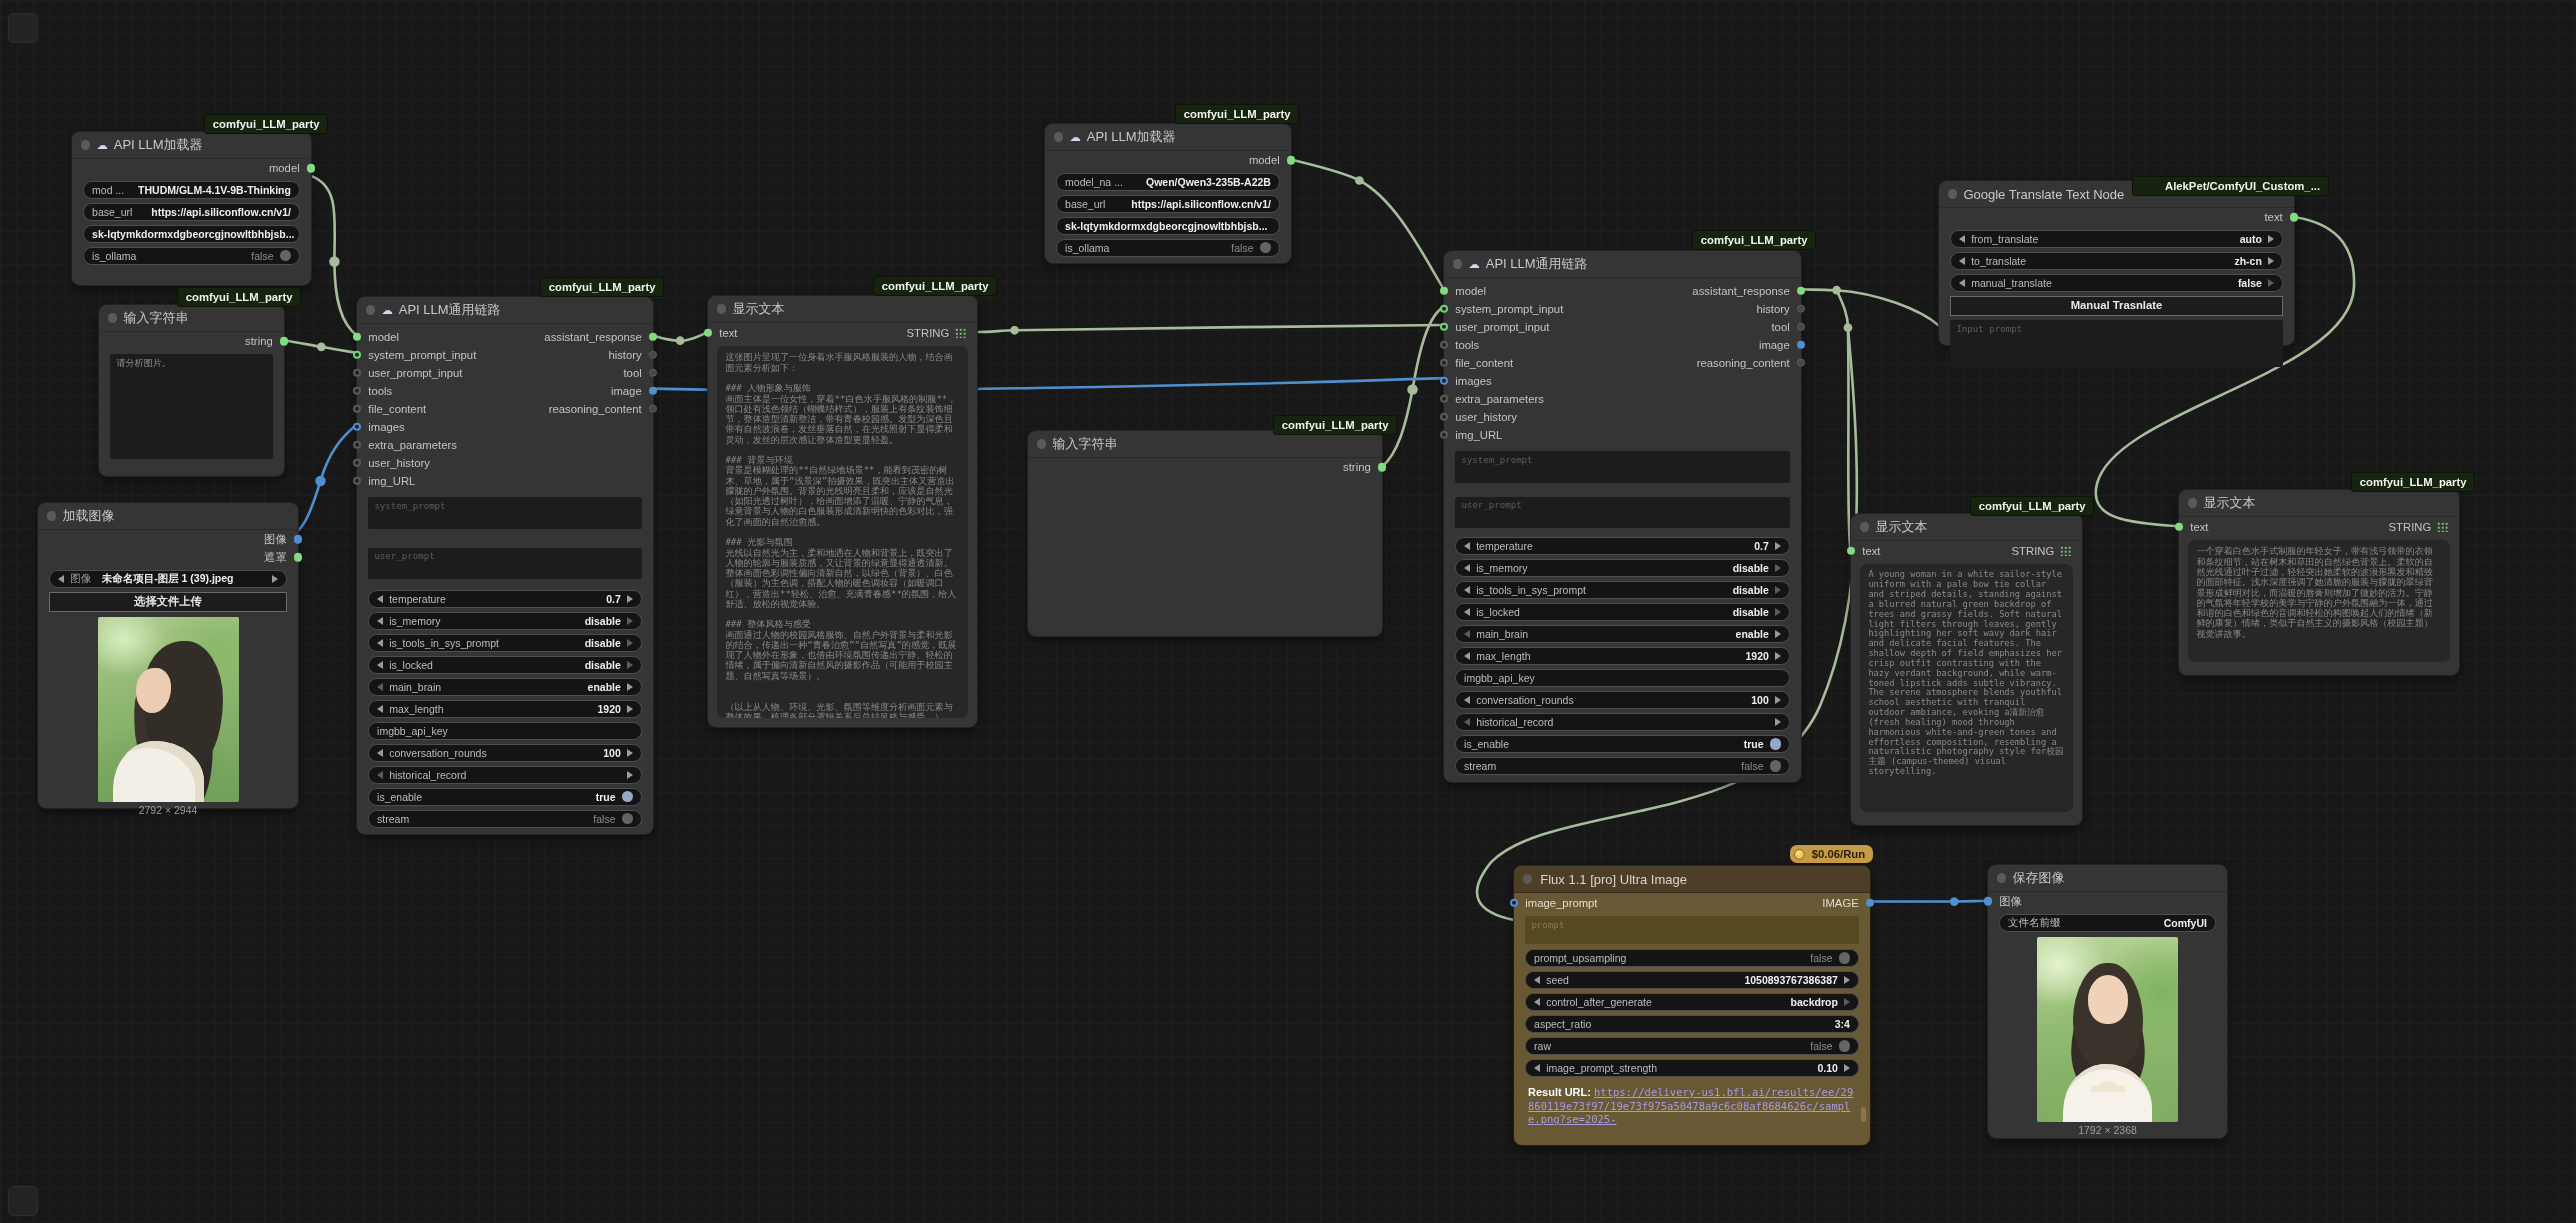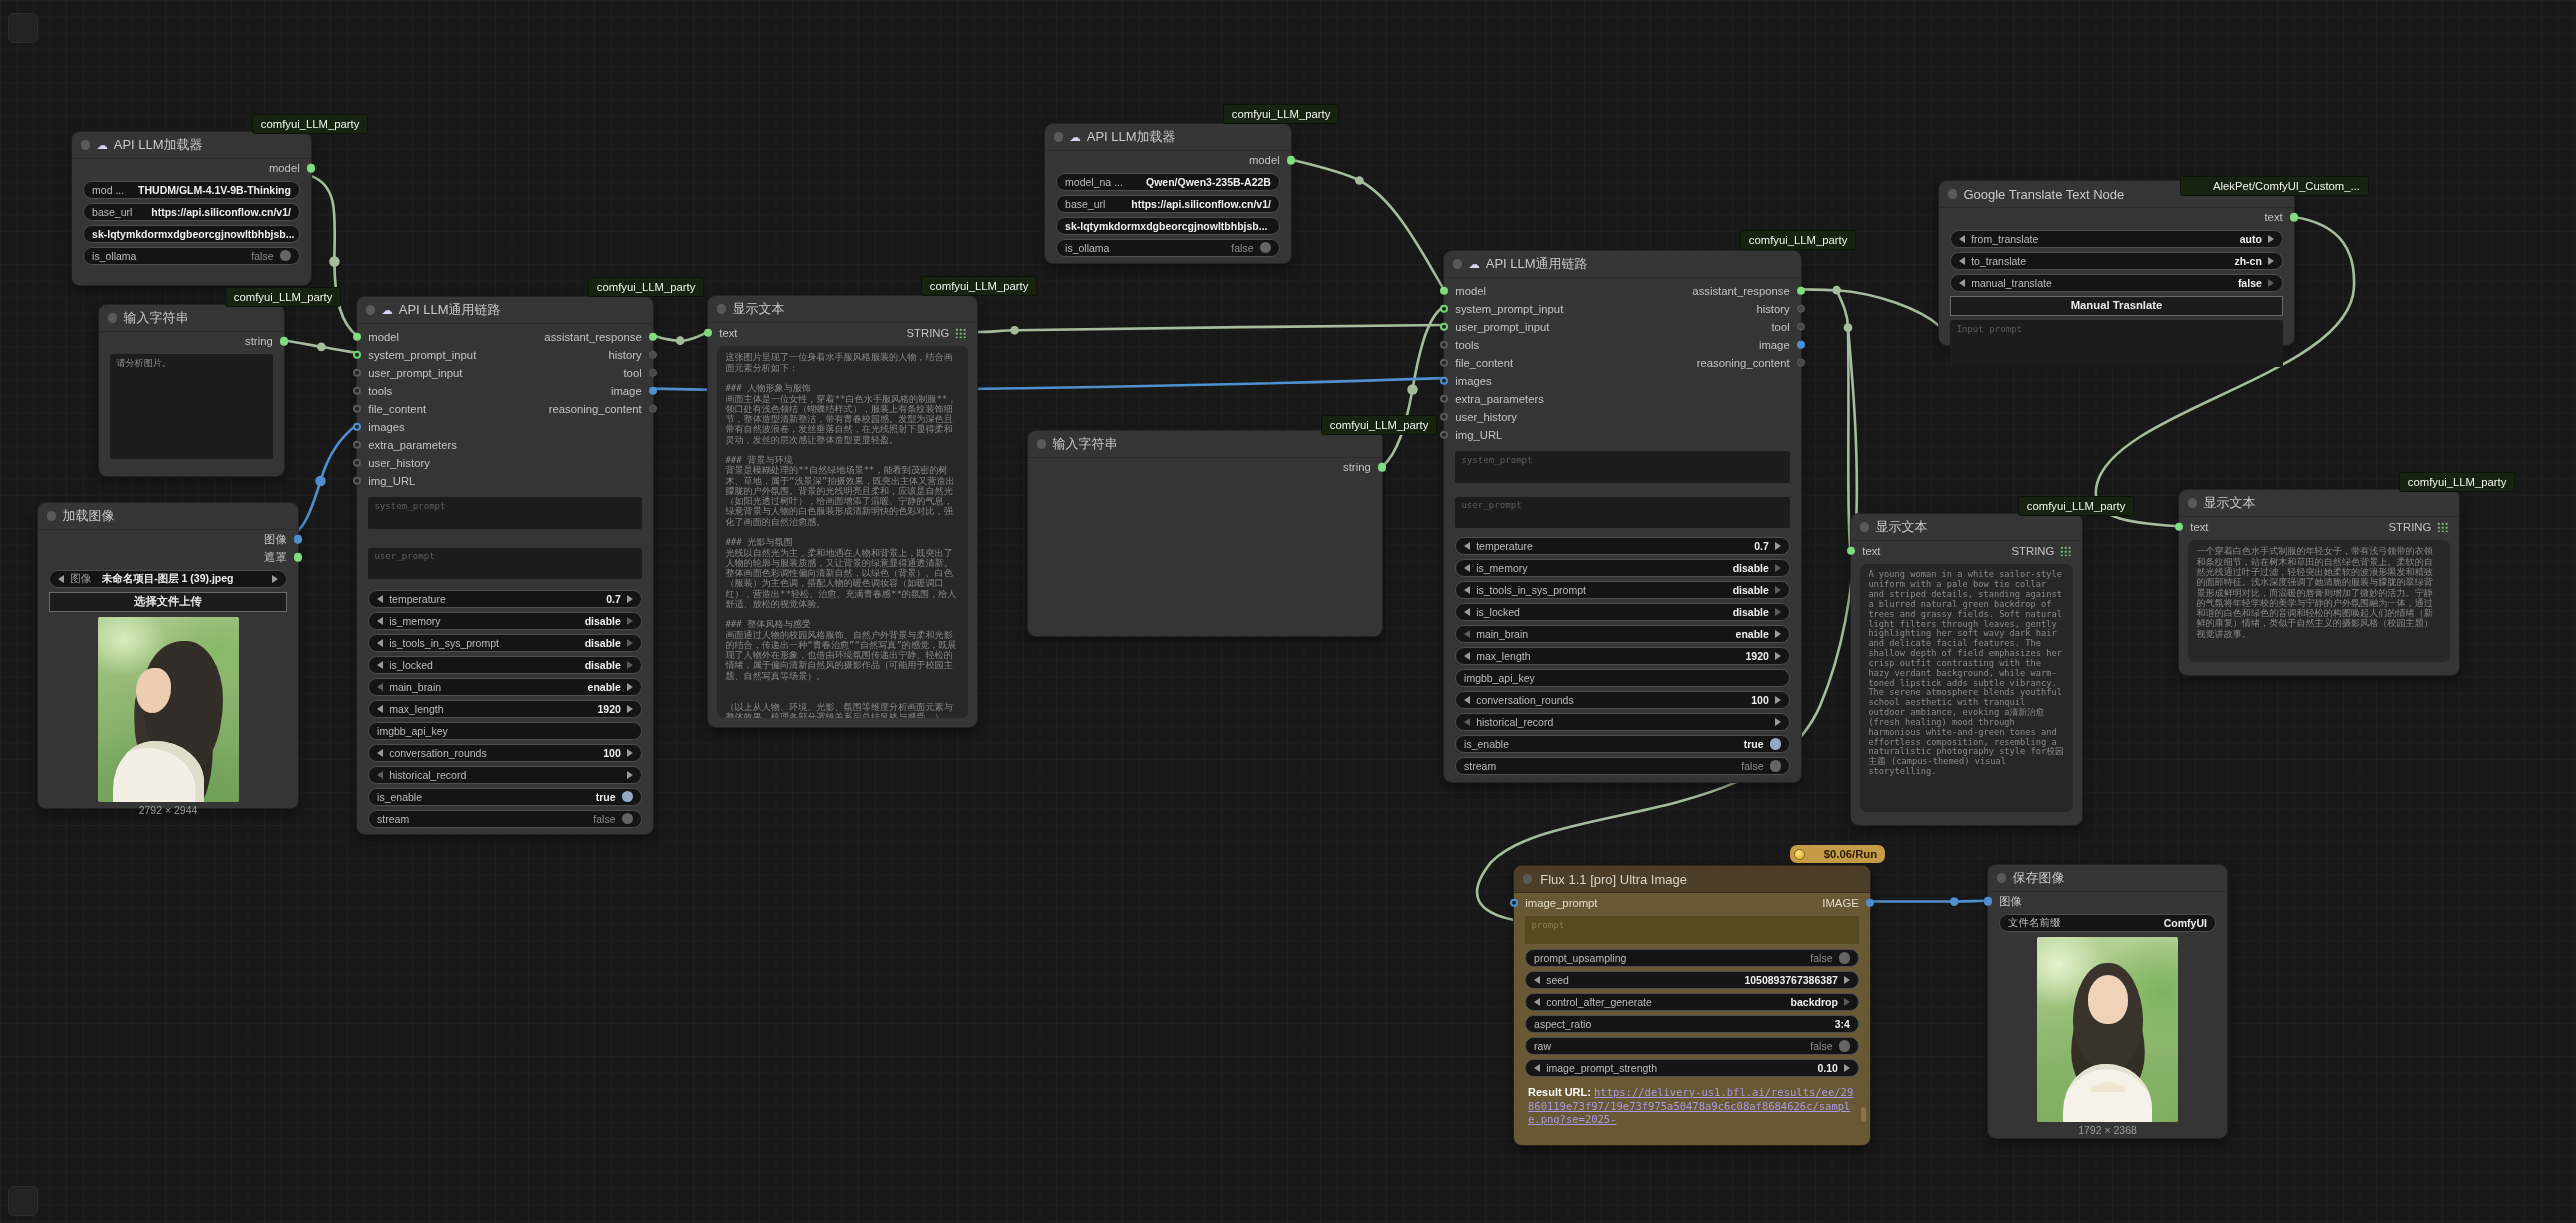--- a/index.html
+++ b/index.html
@@ -7,22 +7,22 @@
     background-image:linear-gradient(#1e1e1e 0.9px,transparent 0.9px),linear-gradient(90deg,#1e1e1e 0.9px,transparent 0.9px);
     background-size:16.5px 16.5px;
     font-family:"Liberation Sans",sans-serif;}
   .wires{position:absolute;left:0;top:0;z-index:1;pointer-events:none;}
   .node{position:absolute;z-index:2;background:#353535;border-radius:7.8px;
     box-shadow:0 0 0 0.9px #232323,0 4.4px 10.5px rgba(0,0,0,.45);}
   .nheader{height:26px;display:flex;align-items:center;gap:6.1px;padding:0 8.7px;
     border-bottom:0.9px solid #2b2b2b;color:#c9c9c9;font-size:13px;white-space:nowrap;overflow:hidden;}
   .cdot{width:9.6px;height:9.6px;border-radius:50%;background:#5a5a5a;flex:0 0 auto;}
   .cloud{color:#d9d2ef;font-size:11.3px;flex:0 0 auto;}
-  .src-badge{position:absolute;z-index:3;background:#16240f;color:#f0f5ee;font-weight:normal;
-    font-size:11.3px;line-height:15px;padding:1.7px 7.8px;border-radius:3px;border:0.9px solid #0b1308;white-space:nowrap;margin-left:48px;}
+  .src-badge{position:absolute;z-index:3;background:#16240f;color:#f0f5ee;font-weight:bold;
+    font-size:11.3px;line-height:15px;padding:1.7px 7.8px;border-radius:3px;border:0.9px solid #0b1308;white-space:nowrap;}
   .iorow{position:relative;height:18px;display:flex;align-items:center;font-size:11.3px;color:#c4c4c4;padding:0 11.3px;}
   .iorow .rlbl{margin-left:auto;}
   .sock{position:absolute;top:50%;transform:translateY(-50%);width:8.7px;height:8.7px;border-radius:50%;box-sizing:border-box;}
   .sock.left{left:-4.4px;} .sock.right{right:-4.4px;}
   .sock.fgreen{background:#7fdc7f;} .sock.fgray{background:#474747;border:0.9px solid #5e5e5e;}
   .sock.fblue{background:#4e8fd0;}
   .sock.rgreen{background:#222;border:2.6px solid #6fd46f;}
   .sock.rgray{background:#222;border:2.6px solid #5a5a5a;}
   .sock.rblue{background:#222;border:2.6px solid #4e8fd0;}
   .ta{position:relative;background:#1c1c1c;border-radius:2.6px;margin:4.4px 11.3px;padding:3.5px 6.1px;
@@ -70,21 +70,21 @@
   .photo.front .shirt{position:absolute;left:26px;bottom:-5.2px;width:89px;height:63px;background:#f6f2ea;
     border-radius:48% 52% 0 0/76% 70% 0 0;box-shadow:inset 0 8.7px 0 -3.5px #e6e0d2;}
   .photo.front .bow{position:absolute;left:63px;bottom:30px;width:15.7px;height:10.5px;background:#efe6cf;border-radius:2.6px;
     box-shadow:-10.5px 1.7px 0 -1.7px #efe6cf,10.5px 1.7px 0 -1.7px #efe6cf;}
   
   .node.flux{background:#695834;box-shadow:0 0 0 0.9px #2b2312,0 4.4px 10.5px rgba(0,0,0,.5);}
   .node.flux .nheader{background:#4c3e27;border-bottom:0.9px solid #3a2f1d;color:#ddd6c6;border-radius:7.8px 7.8px 0 0;gap:8px;}
   .node.flux .iorow{color:#e3dccb;}
   .node.flux .ta{background:#56481f;color:#8a7c52;}
   .price-badge{position:absolute;z-index:3;background:#c59b47;color:#2e2106;font-weight:bold;font-size:11.3px;
-    line-height:15px;padding:1.7px 7.8px 1.7px 3.5px;border-radius:7px;display:flex;align-items:center;gap:19px;white-space:nowrap;}
+    line-height:15px;padding:1.7px 7.8px 1.7px 3.5px;border-radius:7px;display:flex;align-items:center;gap:7px;white-space:nowrap;}
   .coin{width:11.3px;height:11.3px;border-radius:50%;background:radial-gradient(circle at 35% 30%,#ffe58a,#e3b93e 70%);
     border:0.9px solid #8a6a18;box-sizing:border-box;}
   .result{margin:8.7px 14px 7px 14px;font-size:11px;line-height:1.25;word-break:break-all;}
   .result .rlabel{color:#ffffff;font-weight:bold;}
   .result .rlink{color:#a89ae0;text-decoration:underline;font-family:"DejaVu Sans Mono",monospace;font-size:10.5px;}
   .fluxscroll{position:absolute;right:4.4px;bottom:22.6px;width:4.4px;height:15.7px;border-radius:2.6px;background:#8a744a;}
   .canvas-btn{position:absolute;z-index:0;width:28px;height:28px;border-radius:5.2px;background:#232323;border:0.9px solid #2e2e2e;}
 </style>
 </head>
 <body>

